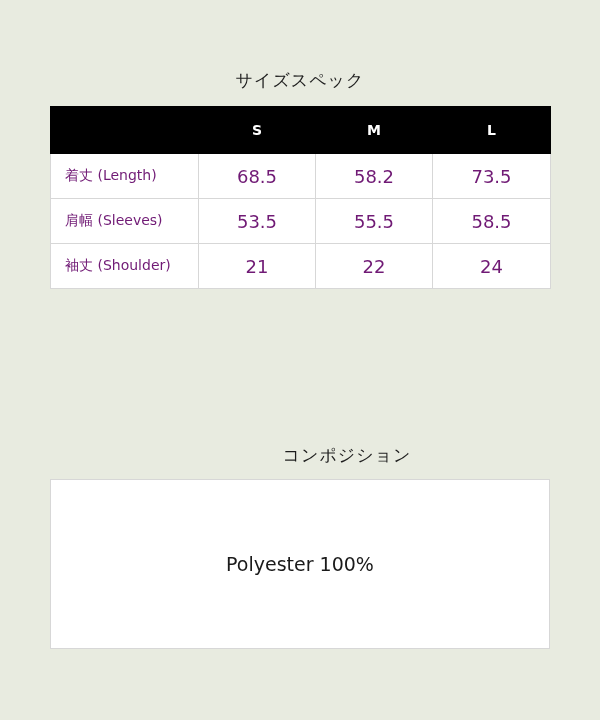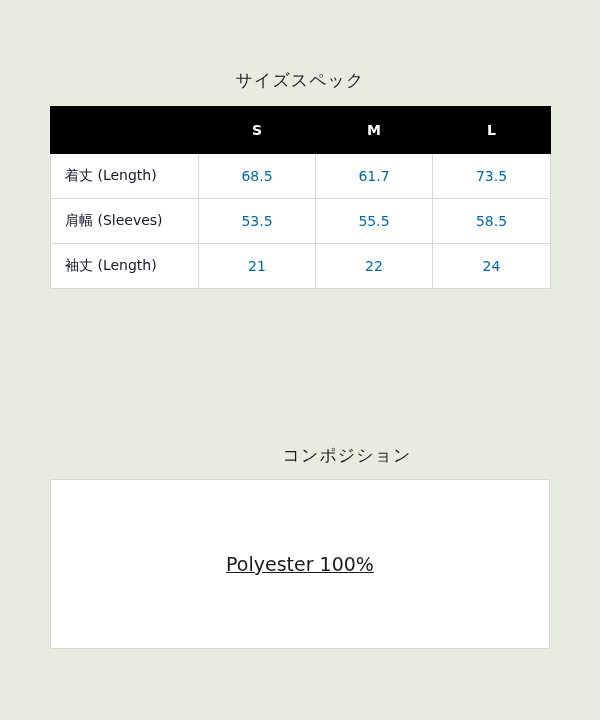--- a/index.html
+++ b/index.html
@@ -64,27 +64,27 @@
     text-align: center;
     height: 46px;
   }
   table.size-table thead th.corner {
     background: #000000;
   }
   table.size-table tbody td.rowhead {
     text-align: left;
     padding-left: 14px;
     font-size: 14px;
-    color: #0f172a;
+    color: #701a75;
     background: #ffffff;
   }
   table.size-table tbody td.val {
     text-align: center;
-    font-size: 14px;
-    color: #0369a1;
+    font-size: 18px;
+    color: #701a75;
     background: #ffffff;
   }
   col.c0 { width: 148px; }
   col.c1 { width: 117px; }
   col.c2 { width: 117px; }
   col.c3 { width: 118px; }
 
   
   .comp-title {
     position: absolute;
@@ -98,21 +98,20 @@
     left: 50px;
     top: 479px;
     width: 500px;
     height: 170px;
     background: #ffffff;
     border: 1px solid #d7d7d7;
     box-sizing: border-box;
     display: flex;
     align-items: center;
     justify-content: center;
-    text-decoration: underline;
   }
   .comp-text {
     font-size: 19px;
     color: #1a1a1a;
     font-family: "DejaVu Sans", "Liberation Sans", sans-serif;
   }
 </style>
 </head>
 <body>
 
@@ -133,31 +132,31 @@
           <th class="corner"></th>
           <th>S</th>
           <th>M</th>
           <th>L</th>
         </tr>
       </thead>
       <tbody>
         <tr>
           <td class="rowhead">着丈 (Length)</td>
           <td class="val">68.5</td>
-          <td class="val">61.7</td>
+          <td class="val">58.2</td>
           <td class="val">73.5</td>
         </tr>
         <tr>
           <td class="rowhead">肩幅 (Sleeves)</td>
           <td class="val">53.5</td>
           <td class="val">55.5</td>
           <td class="val">58.5</td>
         </tr>
         <tr>
-          <td class="rowhead">袖丈 (Length)</td>
+          <td class="rowhead">袖丈 (Shoulder)</td>
           <td class="val">21</td>
           <td class="val">22</td>
           <td class="val">24</td>
         </tr>
       </tbody>
     </table>
   </div>
 
   <div class="section-title comp-title">コンポジション</div>
 

